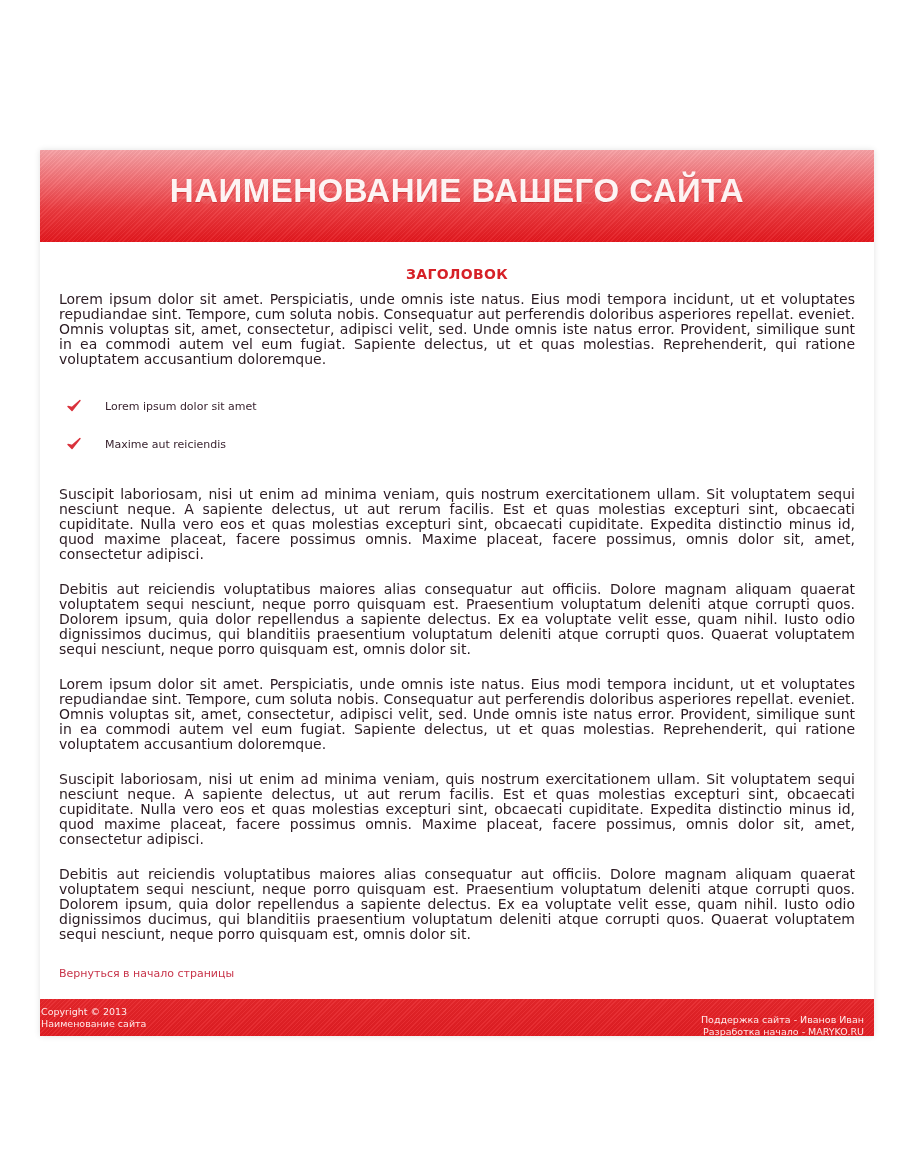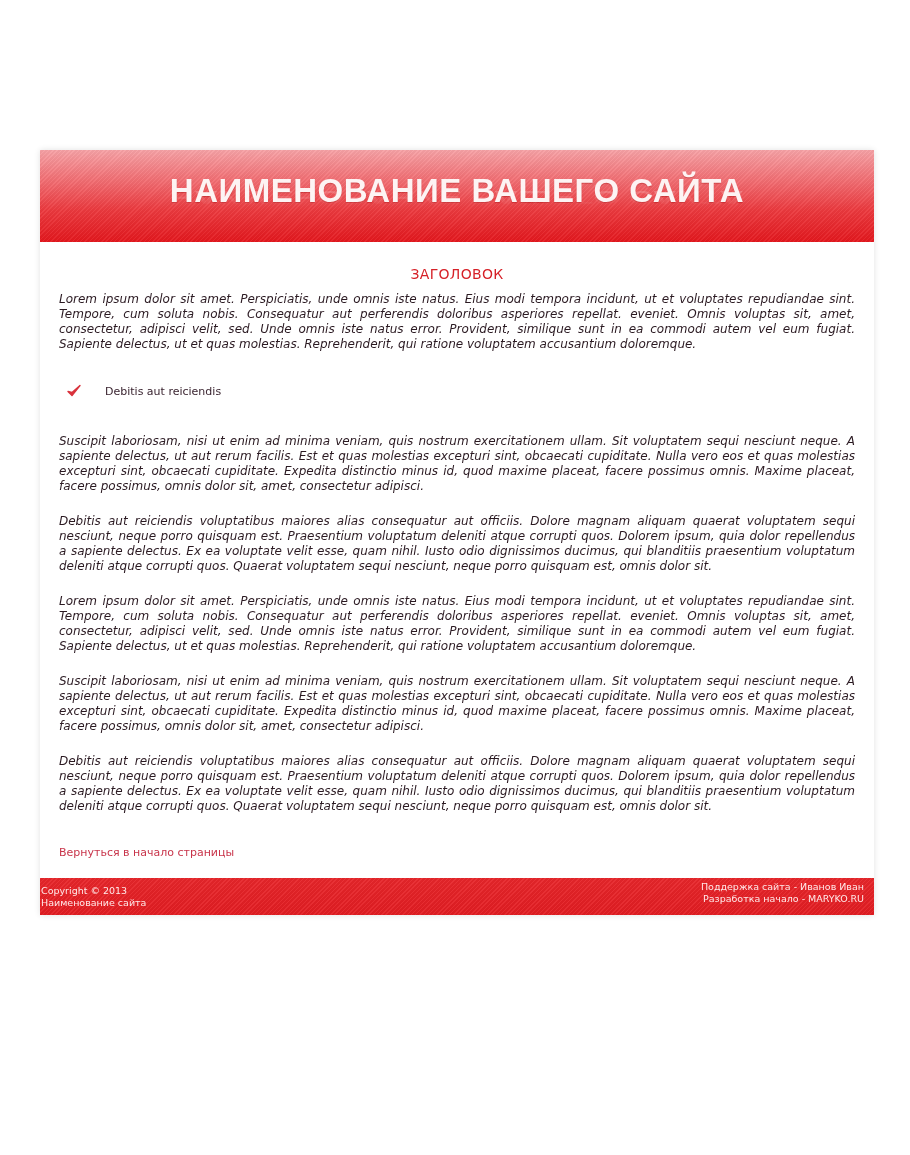--- a/index.html
+++ b/index.html
@@ -27,46 +27,46 @@
   .site-title-reflection {
     position: absolute; left: 0; right: 0; top: 57px; text-align: center;
     font-family: "Liberation Sans", sans-serif; font-weight: bold;
     font-size: 33px; letter-spacing: 0.5px; color: rgba(255,255,255,0.28);
     transform: scaleY(-0.55); transform-origin: top;
     -webkit-mask-image: linear-gradient(to top, rgba(0,0,0,0.9), rgba(0,0,0,0));
     pointer-events: none;
   }
   .content { padding: 20px 19px 18px 19px; }
   .heading {
-    text-align: center; color: #d62027; font-weight: normal;
+    text-align: center; color: #d62027; font-weight: bold;
     font-size: 14px; margin: 4px 0 10px 0; letter-spacing: 0.3px;
   }
   .para {
-    font-size: 12px; line-height: 15px; color: #2b1a22;
-    text-align: justify; margin: 0 0 20px 0; font-style: italic;
+    font-size: 14px; line-height: 15px; color: #2b1a22;
+    text-align: justify; margin: 0 0 20px 0;
   }
   .checklist { list-style: none; margin: 14px 0 24px 0; padding: 0; }
   .checklist li {
     display: flex; align-items: center; height: 38px;
     font-size: 11px; color: #3a2430;
   }
   .check-icon { width: 14px; height: 14px; margin-left: 8px; margin-right: 24px; }
   .back-link {
-    display: inline-block; margin-top: 12px; font-size: 11px; color: #c8344a;
+    display: inline-block; margin-top: 5px; font-size: 11px; color: #c8344a;
     text-decoration: none;
   }
   .footer {
     position: relative; height: 37px;
     background:
       repeating-linear-gradient(135deg, rgba(255,255,255,0.06) 0 1px, rgba(0,0,0,0.04) 1px 3px),
       linear-gradient(to bottom, #e8262b 0%, #e31d22 100%);
     color: #ffe9e9; font-size: 9.5px; line-height: 12px;
   }
   .footer-left { position: absolute; left: 1px; top: 7px; }
-  .footer-right { position: absolute; right: 10px; top: 3px; text-align: right; }
+  .footer-right { position: absolute; right: 10px; top: 15px; text-align: right; }
 </style>
 </head>
 <body>
 
 <div class="page">
 
   <div class="header">
     <div class="site-title">НАИМЕНОВАНИЕ ВАШЕГО САЙТА</div>
     <div class="site-title-reflection">НАИМЕНОВАНИЕ ВАШЕГО САЙТА</div>
   </div>
@@ -74,21 +74,27 @@
   <div class="content">
     <h2 class="heading">ЗАГОЛОВОК</h2>
 
     <p class="para">Lorem ipsum dolor sit amet. Perspiciatis, unde omnis iste natus. Eius modi tempora incidunt, ut et voluptates repudiandae sint. Tempore, cum soluta nobis. Consequatur aut perferendis doloribus asperiores repellat. eveniet. Omnis voluptas sit, amet, consectetur, adipisci velit, sed. Unde omnis iste natus error. Provident, similique sunt in ea commodi autem vel eum fugiat. Sapiente delectus, ut et quas molestias. Reprehenderit, qui ratione voluptatem accusantium doloremque.</p>
 
     <ul class="checklist">
       <li>
         <svg class="check-icon" viewBox="0 0 14 14">
           <path d="M1 7.5 L5 11.5 L13 1.5 L5 8.5 Z" fill="#d9323c" stroke="#d9323c" stroke-width="1.4" stroke-linejoin="round"></path>
         </svg>
-        <span>Debitis aut reiciendis</span>
+        <span>Lorem ipsum dolor sit amet</span>
+      </li>
+      <li>
+        <svg class="check-icon" viewBox="0 0 14 14">
+          <path d="M1 7.5 L5 11.5 L13 1.5 L5 8.5 Z" fill="#d9323c" stroke="#d9323c" stroke-width="1.4" stroke-linejoin="round"></path>
+        </svg>
+        <span>Maxime aut reiciendis</span>
       </li>
     </ul>
 
     <p class="para">Suscipit laboriosam, nisi ut enim ad minima veniam, quis nostrum exercitationem ullam. Sit voluptatem sequi nesciunt neque. A sapiente delectus, ut aut rerum facilis. Est et quas molestias excepturi sint, obcaecati cupiditate. Nulla vero eos et quas molestias excepturi sint, obcaecati cupiditate. Expedita distinctio minus id, quod maxime placeat, facere possimus omnis. Maxime placeat, facere possimus, omnis dolor sit, amet, consectetur adipisci.</p>
     <p class="para">Debitis aut reiciendis voluptatibus maiores alias consequatur aut officiis. Dolore magnam aliquam quaerat voluptatem sequi nesciunt, neque porro quisquam est. Praesentium voluptatum deleniti atque corrupti quos. Dolorem ipsum, quia dolor repellendus a sapiente delectus. Ex ea voluptate velit esse, quam nihil. Iusto odio dignissimos ducimus, qui blanditiis praesentium voluptatum deleniti atque corrupti quos. Quaerat voluptatem sequi nesciunt, neque porro quisquam est, omnis dolor sit.</p>
     <p class="para">Lorem ipsum dolor sit amet. Perspiciatis, unde omnis iste natus. Eius modi tempora incidunt, ut et voluptates repudiandae sint. Tempore, cum soluta nobis. Consequatur aut perferendis doloribus asperiores repellat. eveniet. Omnis voluptas sit, amet, consectetur, adipisci velit, sed. Unde omnis iste natus error. Provident, similique sunt in ea commodi autem vel eum fugiat. Sapiente delectus, ut et quas molestias. Reprehenderit, qui ratione voluptatem accusantium doloremque.</p>
     <p class="para">Suscipit laboriosam, nisi ut enim ad minima veniam, quis nostrum exercitationem ullam. Sit voluptatem sequi nesciunt neque. A sapiente delectus, ut aut rerum facilis. Est et quas molestias excepturi sint, obcaecati cupiditate. Nulla vero eos et quas molestias excepturi sint, obcaecati cupiditate. Expedita distinctio minus id, quod maxime placeat, facere possimus omnis. Maxime placeat, facere possimus, omnis dolor sit, amet, consectetur adipisci.</p>
     <p class="para">Debitis aut reiciendis voluptatibus maiores alias consequatur aut officiis. Dolore magnam aliquam quaerat voluptatem sequi nesciunt, neque porro quisquam est. Praesentium voluptatum deleniti atque corrupti quos. Dolorem ipsum, quia dolor repellendus a sapiente delectus. Ex ea voluptate velit esse, quam nihil. Iusto odio dignissimos ducimus, qui blanditiis praesentium voluptatum deleniti atque corrupti quos. Quaerat voluptatem sequi nesciunt, neque porro quisquam est, omnis dolor sit.</p>
 
     <a class="back-link" href="#">Вернуться в начало страницы</a>

